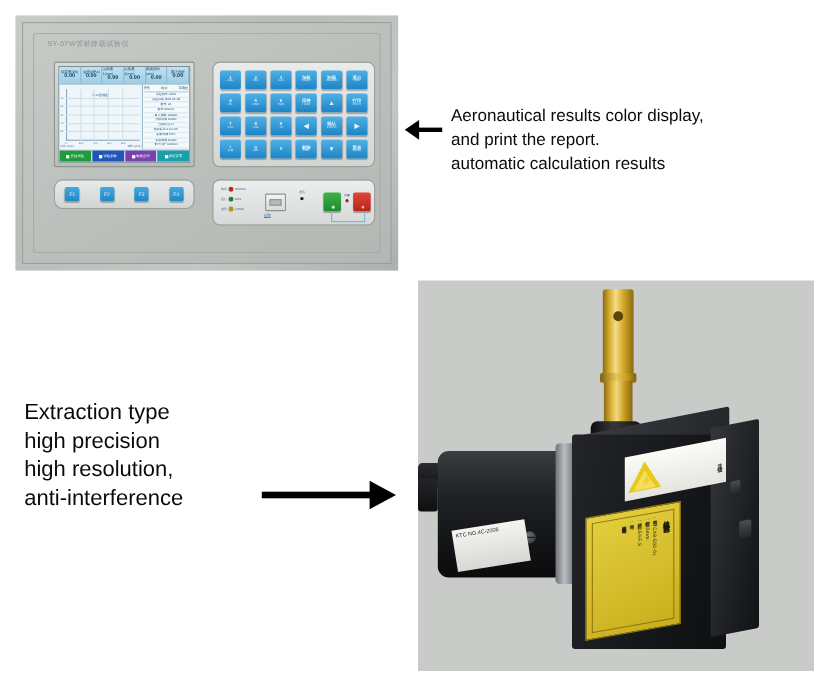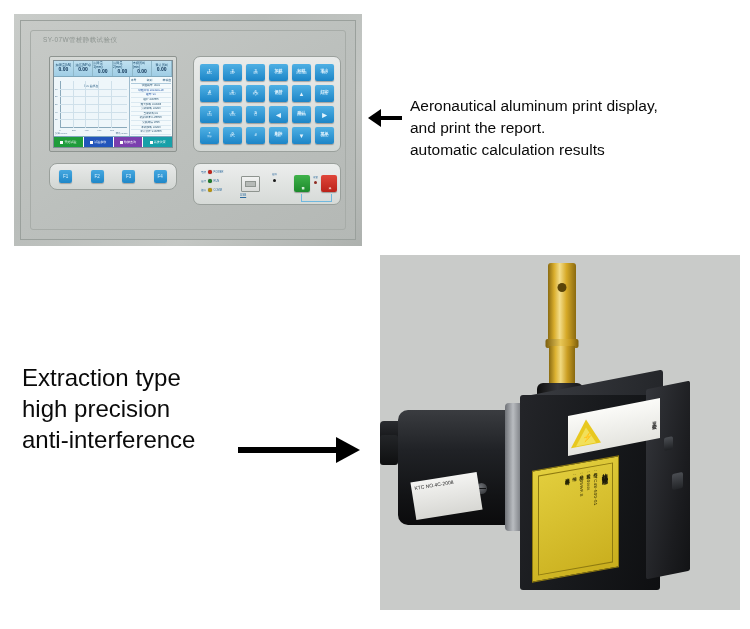--- a/index.html
+++ b/index.html
@@ -218,21 +218,21 @@
     border-right:13px solid #000;
   }
   #annot-top-text{
     font-size:15.5px;color:#0a0a0a;line-height:1.42;
   }
 
   #annot-bottom{
     position:absolute;left:22px;top:362px;width:350px;
   }
   #annot-bottom-text{
-    font-size:24px;color:#0a0a0a;line-height:1.3;
+    font-size:20px;color:#0a0a0a;line-height:1.3;
   }
   .arrow-right{
     position:absolute;left:238px;top:437px;
     width:122px;height:26px;
   }
   .arrow-right .shaft{
     position:absolute;left:0;top:10px;width:100px;height:6px;background:#000;
   }
   .arrow-right .head{
     position:absolute;right:0;top:0;width:0;height:0;
@@ -648,30 +648,31 @@
 
   </div>
 </div>
 
 <div id="annot-top">
   <div class="arrow-left">
     <div class="head"></div>
       <div class="shaft"></div>
   </div>
   <div id="annot-top-text">
-    <div>Aeronautical aluminum print display,</div>
+    <div>Aeronautical results color display,</div>
     <div>and print the report.</div>
     <div>automatic calculation results</div>
   </div>
 </div>
 
 <div id="annot-bottom">
   <div id="annot-bottom-text">
     <div>Extraction type</div>
     <div>high precision</div>
+    <div>high resolution,</div>
     <div>anti-interference</div>
   </div>
 </div>
 <div class="arrow-right">
   <div class="shaft"></div>
     <div class="head"></div>
 </div>
 
 <div id="sensor-photo">
   <div class="rod-top"></div>

